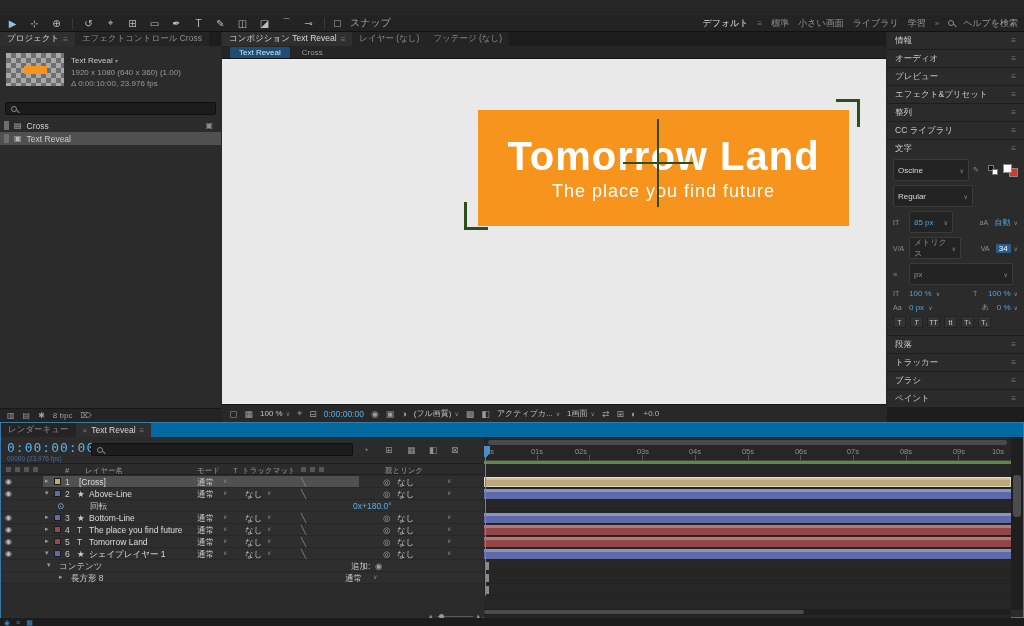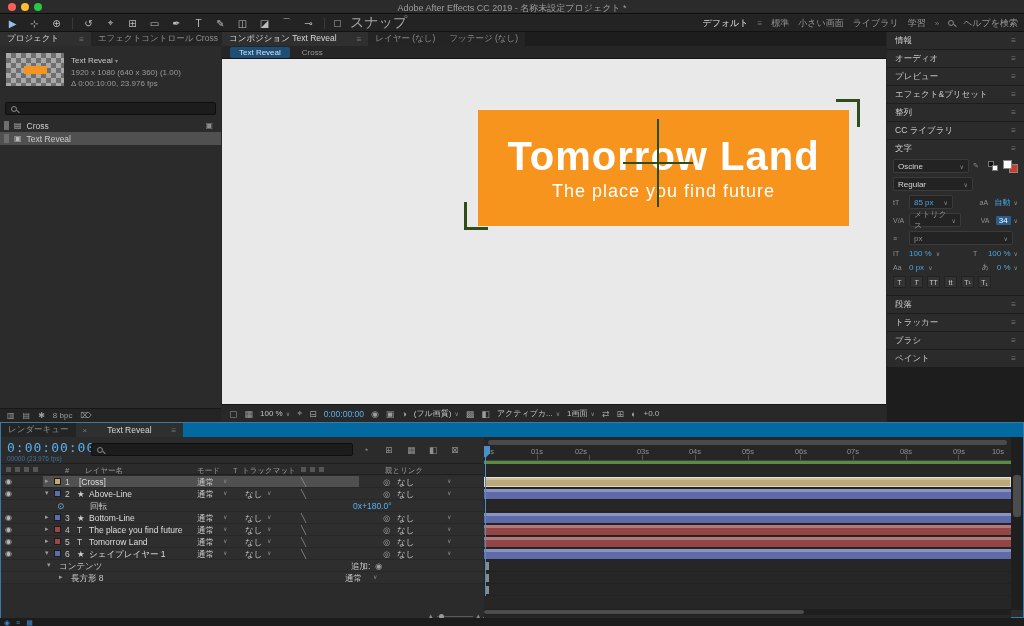--- a/index.html
+++ b/index.html
@@ -11,31 +11,31 @@
   #titlebar{position:absolute;left:0;top:0;width:1024px;height:14px;background:#2b2b2b;border-bottom:1px solid #0d0d0d}
   .tl-light{position:absolute;top:3px;width:8px;height:8px;border-radius:50%}
   #titlebar .title{position:absolute;left:0;right:0;top:2px;text-align:center;font-size:9px;color:#9f9f9f}
 
   
   #toolbar{position:absolute;left:0;top:15px;width:1024px;height:17px;background:#232323;border-bottom:1px solid #121212;display:flex;align-items:center;padding:0 6px;gap:9px;font-size:10px;color:#bdbdbd}
   #toolbar .tool{width:13px;text-align:center;cursor:default}
   #toolbar .tool.active{color:#8ec1f2}
   .vsep{width:1px;height:11px;background:#3a3a3a}
   .checkbox{width:7px;height:7px;border:1px solid #6a6a6a;display:inline-block}
-  #toolbar .lbl{font-size:14px;color:#a5a5a5}
+  #toolbar .lbl{font-size:10px;color:#a5a5a5}
   .spacer{flex:1}
   .ws{font-size:9px;color:#969696}
   .ws.active{color:#e6e6e6}
   .mag{width:6px;height:6px;border:1px solid #8a8a8a;border-radius:50%;position:relative;display:inline-block}
   .mag::after{content:"";position:absolute;width:4px;height:1px;background:#8a8a8a;right:-4px;bottom:-1px;transform:rotate(45deg)}
 
   
   #project{position:absolute;left:0;top:32px;width:221px;height:390px;background:#2b2b2b}
   .tabbar{height:14px;background:#1d1d1d;display:flex;align-items:stretch;font-size:8.5px;overflow:hidden}
-  .tab{display:flex;align-items:center;gap:20px;padding:0 7px;background:#242424;color:#8d8d8d;white-space:nowrap}
+  .tab{display:flex;align-items:center;gap:4px;padding:0 7px;background:#242424;color:#8d8d8d;white-space:nowrap}
   .tab.active{background:#2f2f2f;color:#d8d8d8}
   .menu-ic{color:#7a7a7a;font-size:8px}
   #proj-info{display:flex;gap:7px;padding:7px 6px;height:52px}
   #thumb{width:58px;height:33px;position:relative;background-color:#a8a8a8;
     background-image:linear-gradient(45deg,#6f6f6f 25%,transparent 25%,transparent 75%,#6f6f6f 75%),linear-gradient(45deg,#6f6f6f 25%,transparent 25%,transparent 75%,#6f6f6f 75%);
     background-size:10px 10px;background-position:0 0,5px 5px}
   #thumb .mini-rect{position:absolute;left:18px;top:13px;width:23px;height:8px}
   .proj-lines{font-size:8px;color:#c9c9c9;line-height:11px;padding-top:2px}
   .proj-lines .dim{color:#9a9a9a}
   #proj-search{margin:4px 5px;height:13px;background:#1c1c1c;border:1px solid #0f0f0f;border-radius:2px;display:flex;align-items:center;gap:5px;padding:0 5px}
@@ -65,21 +65,21 @@
   .vs-time{color:#5ab1f0;font-size:8.5px}
   .ddt{display:inline-flex;align-items:center;gap:3px;color:#c3c3c3}
   .chev{color:#8b8b8b;font-size:6px}
 
   
   #rightcol{position:absolute;left:887px;top:32px;width:137px;height:390px;background:#1d1d1d}
   .rp-head{height:17px;background:#2b2b2b;margin-bottom:1px;display:flex;align-items:center;justify-content:space-between;padding:0 8px;font-size:8.5px;color:#cccccc}
   #charpanel{background:#2b2b2b;margin-bottom:1px;padding-bottom:5px}
   #charpanel .rp-head{margin-bottom:0;background:#2b2b2b}
   .cp-row{display:flex;align-items:center;gap:4px;padding:2px 6px;font-size:8px;color:#c9c9c9}
-  .cp-sel{background:#232323;border:1px solid #3b3b3b;border-radius:2px;height:14px;display:inline-flex;align-items:center;justify-content:space-between;padding:0 4px;color:#d6d6d6}
+  .cp-sel{background:#232323;border:1px solid #3b3b3b;border-radius:2px;height:22px;display:inline-flex;align-items:center;justify-content:space-between;padding:0 4px;color:#d6d6d6}
   .cp-sel.dim{color:#8b8b8b}
   .cp-ic{color:#8f8f8f;font-size:7px;min-width:12px}
   .cp-right{margin-left:auto;display:flex;align-items:center;gap:3px}
   .blue{color:#4ba3e3}
   .chip-blue{background:#2a5d8a;color:#fff;padding:0 3px;border-radius:1px}
   .swpair{position:relative;width:12px;height:11px}
   .swpair .b1{position:absolute;left:0;top:0;width:6px;height:6px;background:#111;border:1px solid #777}
   .swpair .b2{position:absolute;left:4px;top:4px;width:6px;height:6px;background:#fff;border:1px solid #777}
   .fillstroke{position:relative;width:15px;height:13px}
   .fillstroke .fill{position:absolute;left:0;top:0;width:9px;height:9px;border:1px solid #888;z-index:2}
@@ -131,26 +131,20 @@
 
   
   #statusstrip{position:absolute;left:0;top:618px;width:1024px;height:8px;background:#1c1c1c;display:flex;align-items:center;gap:6px;padding:0 4px}
   .ss-ic{color:#3d85c6;font-size:7px;line-height:7px}
 </style>
 </head>
 <body>
 
 <div id="app">
 
-  <div id="titlebar">
-    <span class="tl-light" style="left:8px;background:#ff5f57"></span>
-    <span class="tl-light" style="left:21px;background:#febc2e"></span>
-    <span class="tl-light" style="left:34px;background:#28c840"></span>
-    <span class="title">Adobe After Effects CC 2019 - 名称未設定プロジェクト *</span>
-  </div>
 
   <div id="toolbar">
     <span class="tool active">▶</span>
     <span class="tool">⊹</span>
     <span class="tool">⊕</span>
     <span class="vsep"></span>
     <span class="tool">↺</span>
     <span class="tool">⌖</span>
     <span class="tool">⊞</span>
     <span class="tool">▭</span>

